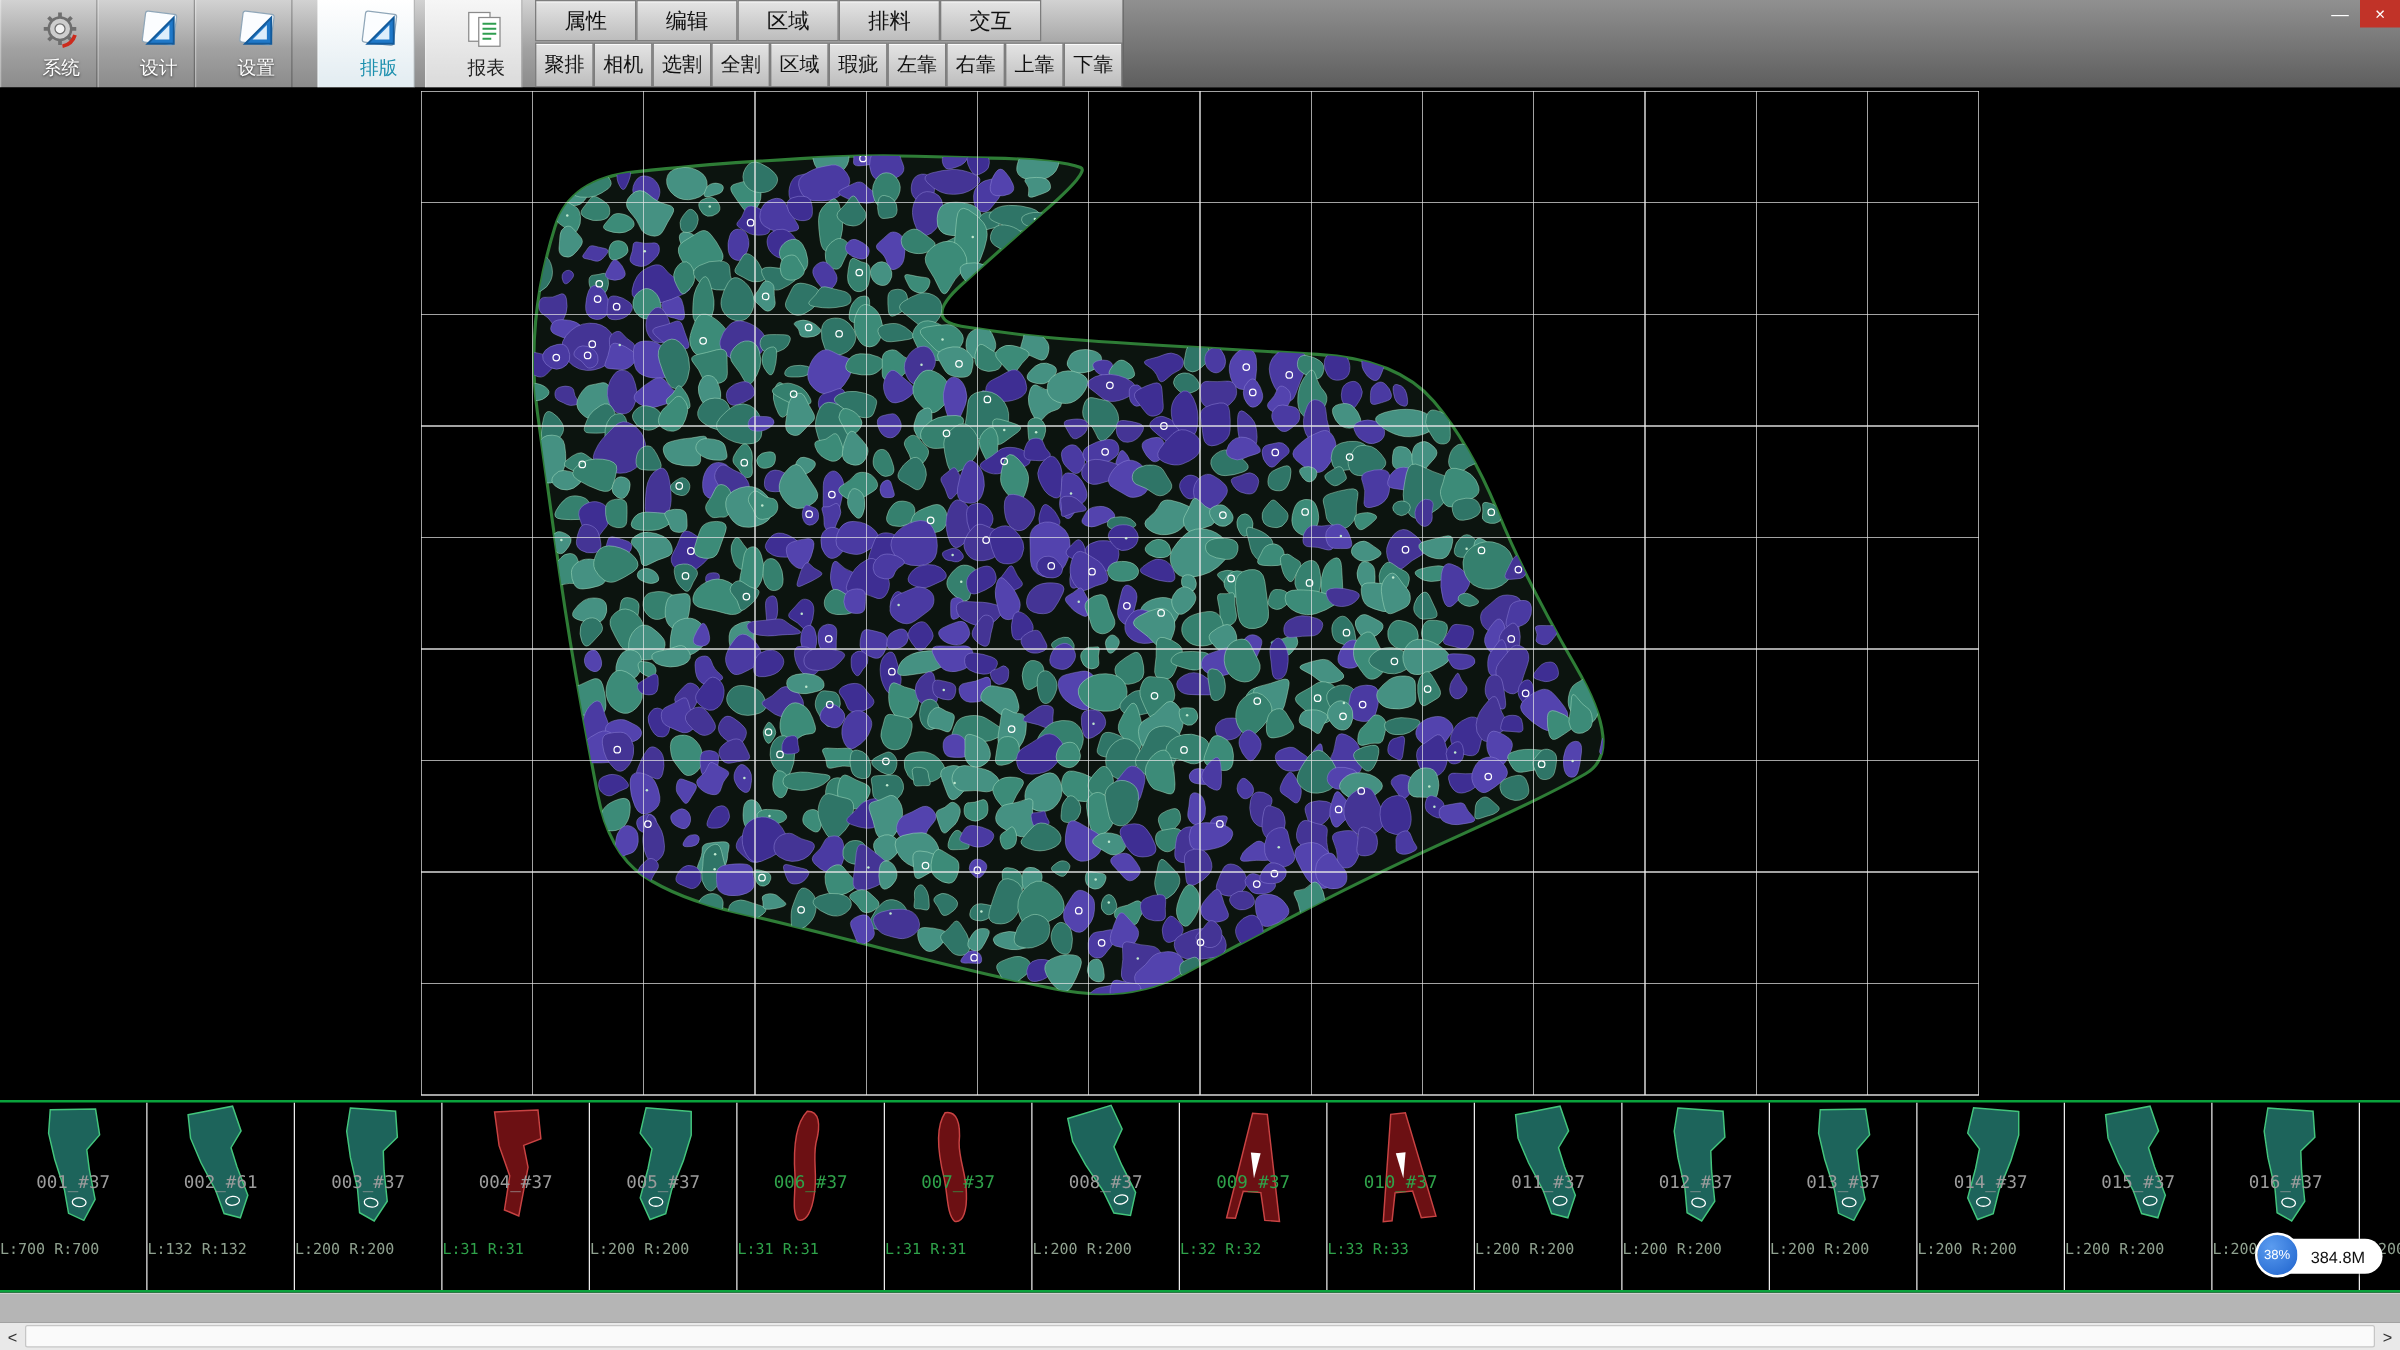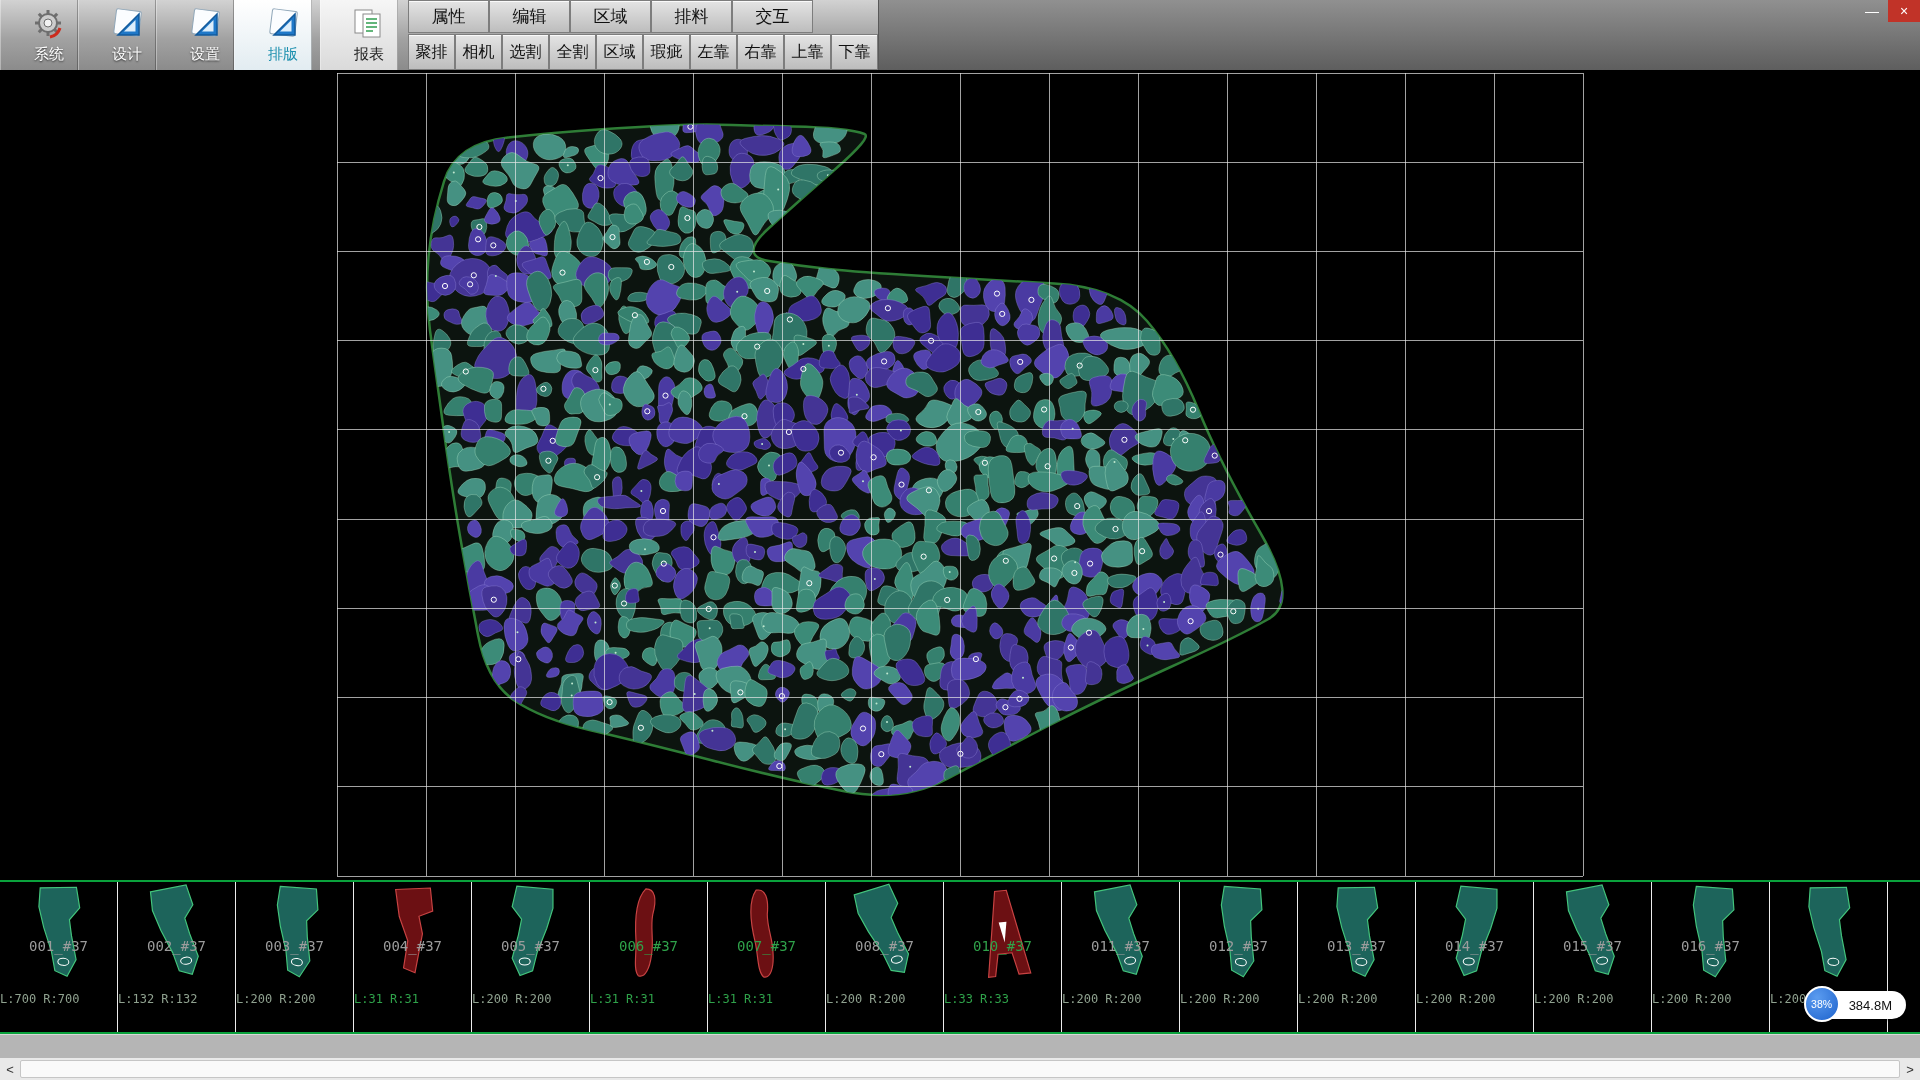--- a/index.html
+++ b/index.html
@@ -8,21 +8,21 @@
   .app{width:1920px;height:1080px;display:flex;flex-direction:column;}
 
   
   .topbar{height:70px;display:flex;position:relative;flex:0 0 70px;
     background:linear-gradient(180deg,#d2d2d2 0%,#a2a2a2 55%,#8b8b8b 100%);}
   .apps{display:flex;height:100%;}
   .app-btn{width:78px;height:70px;display:flex;flex-direction:column;align-items:center;
     justify-content:center;gap:2px;cursor:pointer;
     border-right:1px solid rgba(0,0,0,.28);border-left:1px solid rgba(255,255,255,.35);padding-left:20px;}
   .app-btn .app-label{font-size:15px;color:#fff;text-shadow:0 1px 2px rgba(0,0,0,.7);}
-  .app-btn.selected{background:linear-gradient(180deg,#ffffff,#e2ecf1);}
+  .app-btn.selected{background:linear-gradient(180deg,#ffffff,#e2ecf1);margin-left:20px;}
   .app-btn.selected .app-label{color:#1b8fae;text-shadow:none;}
   .app-btn.highlight{background:linear-gradient(180deg,#f6f6f6,#dadada);}
   .app-btn.highlight .app-label{color:#222;text-shadow:none;}
   .app-btn.gap{margin-left:8px;}
   .app-icon{display:block;height:36px;}
   .menus{margin-left:10px;display:flex;flex-direction:column;}
   .tab-row{display:flex;height:33px;}
   .tool-row{display:flex;height:36px;margin-top:1px;}
   .ribbon-btn{display:flex;align-items:center;justify-content:center;cursor:pointer;color:#101010;
     background:linear-gradient(180deg,#e4e4e4,#bdbdbd);border:1px solid #7d7d7d;
@@ -1055,21 +1055,21 @@
         <div class="part-name">001_#37</div>
         <div class="part-sub">L:700 R:700</div>
       </div>
       <div class="part-cell">
         <svg class="part-shape" width="80" height="102" viewBox="0 0 80 130">
           <g transform="rotate(-6 40 65)">
             <path d="M12,8 L58,4 L64,30 L52,46 L56,66 L64,96 L54,118 L38,112 L32,88 L20,58 L12,32 Z" fill="#1d645b" stroke="#43c57c" stroke-width="1.5"></path>
             <ellipse cx="48" cy="100" rx="7" ry="4.5" fill="none" stroke="#ffffff" stroke-width="1.3"></ellipse>
           </g>
         </svg>
-        <div class="part-name">002_#37</div>
+        <div class="part-name">002_#61</div>
         <div class="part-sub">L:132 R:132</div>
       </div>
       <div class="part-cell">
         <svg class="part-shape" width="80" height="102" viewBox="0 0 80 130">
           <g transform="rotate(9 40 65)">
             <path d="M12,8 L58,4 L64,30 L52,46 L56,66 L64,96 L54,118 L38,112 L32,88 L20,58 L12,32 Z" fill="#1d645b" stroke="#43c57c" stroke-width="1.5"></path>
             <ellipse cx="48" cy="100" rx="7" ry="4.5" fill="none" stroke="#ffffff" stroke-width="1.3"></ellipse>
           </g>
         </svg>
         <div class="part-name">003_#37</div>
@@ -1114,20 +1114,30 @@
       </div>
       <div class="part-cell">
         <svg class="part-shape" width="80" height="102" viewBox="0 0 80 130">
           <g transform="rotate(-12 40 65)">
             <path d="M12,8 L58,4 L64,30 L52,46 L56,66 L64,96 L54,118 L38,112 L32,88 L20,58 L12,32 Z" fill="#1d645b" stroke="#43c57c" stroke-width="1.5"></path>
             <ellipse cx="48" cy="100" rx="7" ry="4.5" fill="none" stroke="#ffffff" stroke-width="1.3"></ellipse>
           </g>
         </svg>
         <div class="part-name">008_#37</div>
         <div class="part-sub">L:200 R:200</div>
+      </div>
+      <div class="part-cell">
+        <svg class="part-shape" width="80" height="102" viewBox="0 0 80 130">
+          <g transform="rotate(4 40 65)">
+            <path d="M16,118 L35,10 L50,10 L70,118 L55,118 L49,90 L31,90 L25,118 Z" fill="#6c1013" stroke="#c84343" stroke-width="1.5"></path>
+            <path d="M36,50 L46,50 L41,76 Z" fill="#ffffff"></path>
+          </g>
+        </svg>
+        <div class="part-name green">009_#37</div>
+        <div class="part-sub green">L:32 R:32</div>
       </div>
       <div class="part-cell">
         <svg class="part-shape" width="80" height="102" viewBox="0 0 80 130">
           <g transform="rotate(-6 40 65)">
             <path d="M16,118 L35,10 L50,10 L70,118 L55,118 L49,90 L31,90 L25,118 Z" fill="#6c1013" stroke="#c84343" stroke-width="1.5"></path>
             <path d="M36,50 L46,50 L41,76 Z" fill="#ffffff"></path>
           </g>
         </svg>
         <div class="part-name green">010_#37</div>
         <div class="part-sub green">L:33 R:33</div>

